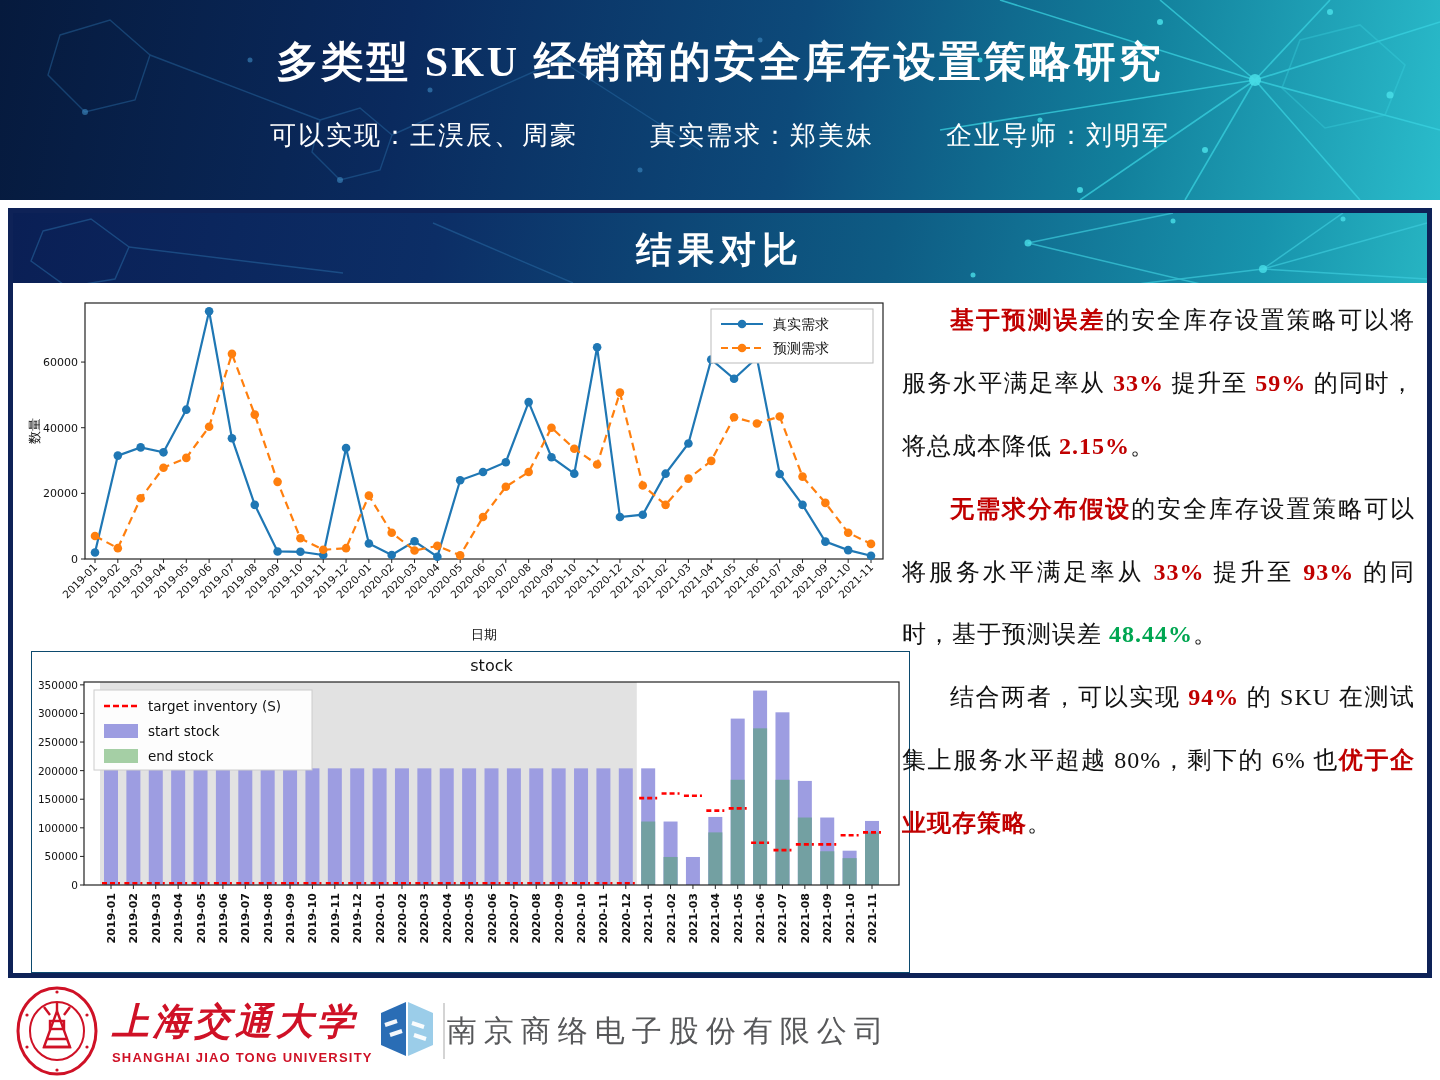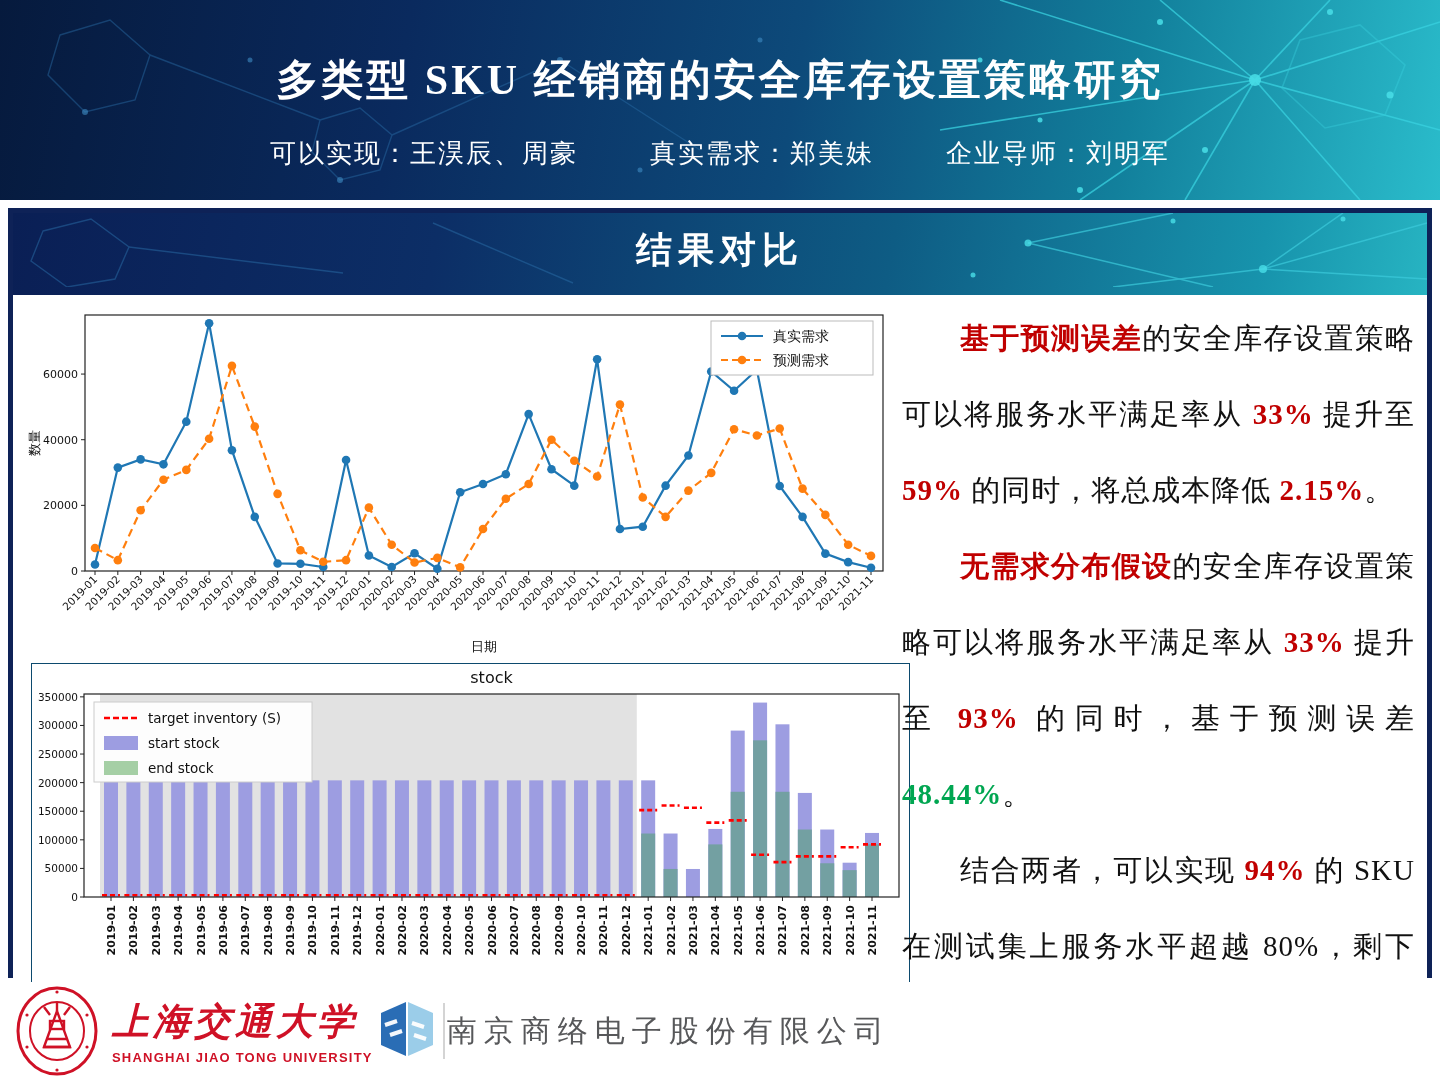--- a/index.html
+++ b/index.html
@@ -2,42 +2,42 @@
 <html><head>
 <meta charset="utf-8">
 <style>
   * { margin:0; padding:0; box-sizing:border-box; }
   html,body { width:1440px; height:1080px; background:#fff; font-family:"Liberation Serif","DejaVu Serif",serif; overflow:hidden; }
 
   
   .banner { position:relative; width:1440px; height:200px;
     background:linear-gradient(100deg,#061a3d 0%,#0a2a5e 28%,#0d4a7a 55%,#12809c 78%,#2abccb 100%); overflow:hidden; }
   .banner svg.deco { position:absolute; inset:0; }
-  .banner-title { position:relative; text-align:center; margin-top:52px; color:#fff;
+  .banner-title { position:relative; text-align:center; margin-top:34px; color:#fff;
     font-size:42px; font-weight:bold; letter-spacing:3px; }
   .banner-subtitle { position:relative; display:flex; justify-content:center; gap:72px;
     margin-top:28px; color:#fff; font-size:26px; letter-spacing:2px; }
 
   
   .content-box { position:absolute; left:8px; top:208px; width:1424px; height:770px;
     border:5px solid #0e2257; background:#fff; }
-  .section-header { position:relative; width:100%; height:82px; overflow:hidden;
+  .section-header { position:relative; width:100%; height:70px; overflow:hidden;
     background:linear-gradient(100deg,#0a1f55 0%,#0c2e66 30%,#0e5c84 62%,#1793ac 88%,#27b4c2 100%); }
   .section-header svg.deco { position:absolute; inset:0; }
   .section-title { position:relative; text-align:center; line-height:74px; color:#fff;
     font-size:36px; font-weight:bold; letter-spacing:6px; }
 
   .content-body { display:flex; width:100%; height:685px; background:#fff; }
   .charts-col { width:885px; flex:0 0 885px; }
   .fig { background:#fff; }
   .fig.line-fig { margin:8px 0 0 12px; }
   .fig.bar-fig  { margin:4px 0 0 18px; border:1px solid #0c4a6e; width:879px; }
 
   .text-col { flex:1; padding:6px 12px 0 4px; color:#111; }
-  .text-col p { font-size:29px; line-height:2.62; text-align:justify; text-indent:2em;
+  .text-col p { font-size:24px; line-height:2.62; text-align:justify; text-indent:2em;
     letter-spacing:1px; }
   .text-col p span.hl { font-weight:bold; }
 
   
   .footer { position:absolute; left:0; top:982px; width:1440px; height:98px;
     display:flex; align-items:center; justify-content:flex-start; padding:0 14px; background:#fff; }
   .sjtu { display:flex; align-items:center; gap:12px; }
   .sjtu-text .cn { font-size:37px; font-weight:bold; font-style:italic; color:#cf1126; letter-spacing:4px; }
   .sjtu-text .en { font-size:13px; font-weight:bold; color:#cf1126; letter-spacing:1.2px; margin-top:3px;
     font-family:"Liberation Sans",sans-serif; }

